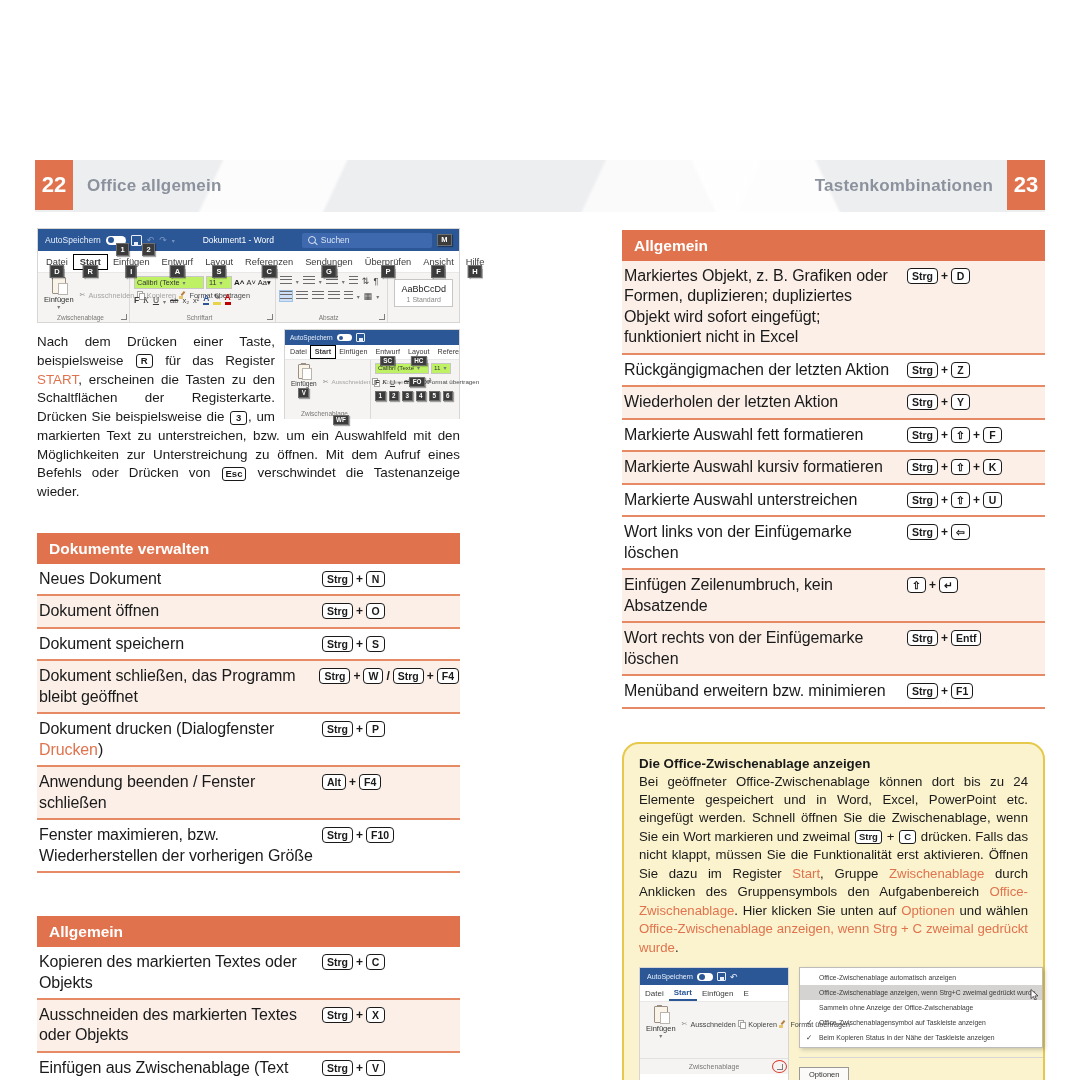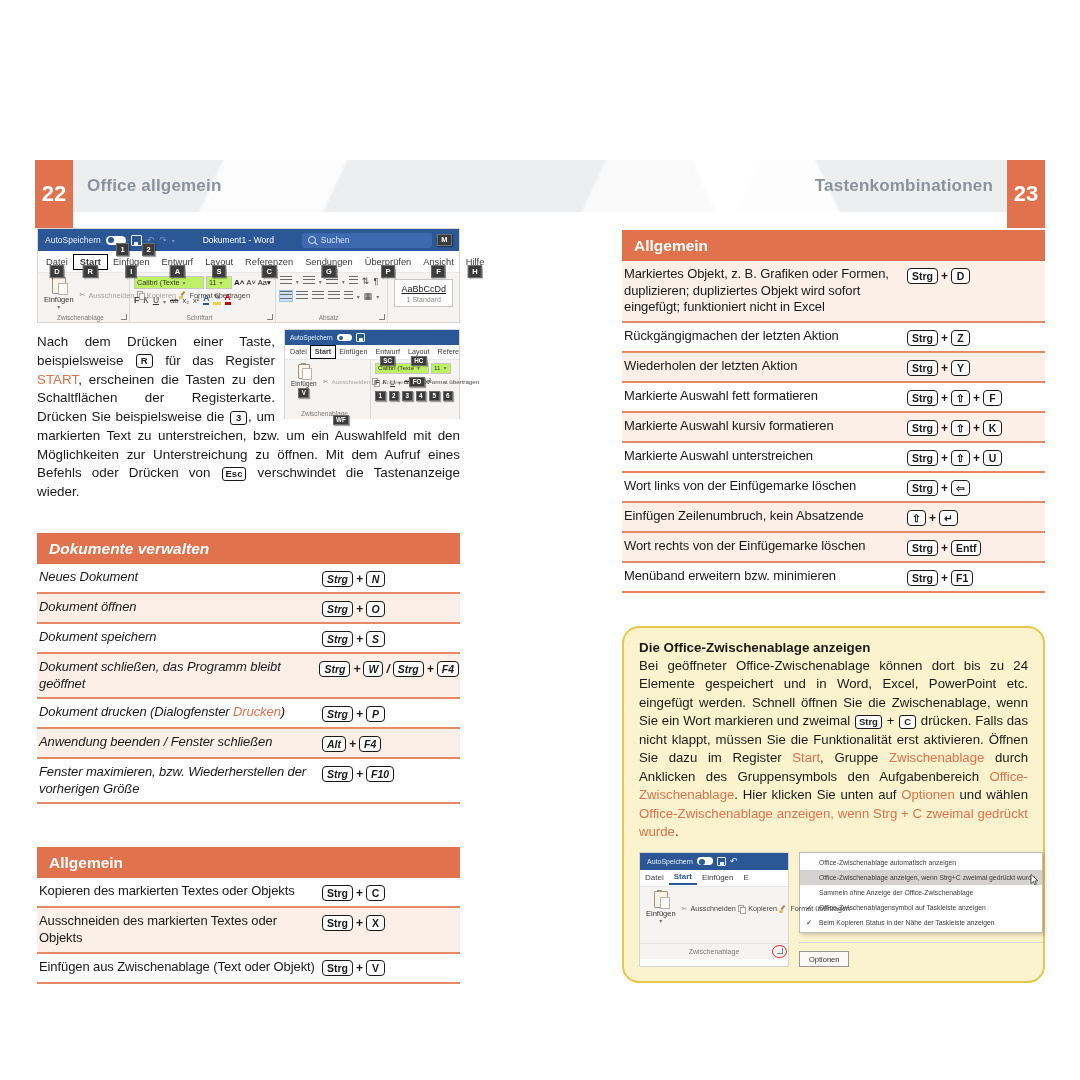--- a/index.html
+++ b/index.html
@@ -5,35 +5,35 @@
   html,body{margin:0;padding:0;}
   body{width:1080px;height:1080px;background:#ffffff;font-family:"Liberation Sans",sans-serif;color:#1a1a1a;}
   .spread{position:relative;width:1080px;height:1080px;overflow:hidden;background:#fff;}
 
   
   .header-band{position:absolute;left:35px;top:160px;width:1010px;height:52px;background:
      linear-gradient(115deg, rgba(255,255,255,0) 18%, rgba(255,255,255,.85) 18.4%, rgba(255,255,255,.85) 30%, rgba(255,255,255,0) 30.4%),
      linear-gradient(245deg, rgba(255,255,255,0) 22%, rgba(255,255,255,.9) 22.4%, rgba(255,255,255,.9) 34%, rgba(255,255,255,0) 34.4%),
      linear-gradient(115deg, rgba(255,255,255,0) 55%, rgba(255,255,255,.7) 55.4%, rgba(255,255,255,.7) 70%, rgba(255,255,255,0) 70.4%),
      #EDEEF0;}
-  .pgnum{position:absolute;top:0;width:38px;height:68px;background:#E0734D;color:#fff;font-weight:bold;font-size:22px;display:flex;align-items:center;justify-content:center;}
+  .pgnum{position:absolute;top:0;width:38px;height:50px;background:#E0734D;color:#fff;font-weight:bold;font-size:22px;display:flex;align-items:center;justify-content:center;}
   .pgnum.left{left:0;}.pgnum.right{right:0;}
   .htitle{position:absolute;top:0;height:52px;display:flex;align-items:center;font-weight:bold;font-size:17px;color:#8C929D;letter-spacing:.2px;}
   .htitle.left{left:52px;}.htitle.right{right:52px;}
 
   .col{position:absolute;top:228px;width:423px;}
   .colL{left:37px;}.colR{left:622px;}
 
   
   .kbt-head{background:#E0734D;color:#fff;font-weight:bold;font-size:15.5px;padding:7px 12px 6px;}
   .kbt-row{display:flex;align-items:flex-start;border-bottom:2px solid #E58A64;padding:5px 0 5px 2px;}
   .kbt-row.shade{background:#FBEFE8;}
-  .kbt-label{width:276px;padding-right:6px;font-size:13px;line-height:1.28;letter-spacing:-.1px;}
+  .kbt-label{width:276px;padding-right:6px;font-size:16px;line-height:1.28;letter-spacing:-.1px;}
   .kbt-keys{flex:1;white-space:nowrap;padding-top:0;}
-  .t1{margin-top:31px;font-style:italic;}
+  .t1{margin-top:31px;}
   .t2{margin-top:43px;}
   .t3{margin-top:2px;}
 
   .kc{display:inline-block;border:1.5px solid #1a1a1a;border-radius:4px;background:#fff;padding:0 4px;min-width:9px;text-align:center;
       font-size:10.5px;font-weight:bold;line-height:14px;vertical-align:middle;margin:0 1px;}
   .sep{display:inline-block;margin:0 2px;font-weight:bold;font-size:12px;vertical-align:middle;}
   .hl{color:#E0734D;}
 
   
   .intro{margin-top:10px;font-size:13.4px;line-height:1.4;text-align:justify;}
@@ -94,21 +94,21 @@
   .fA1{color:#2F5496;font-weight:bold;border-bottom:2.5px solid #2F5496;line-height:1;}
   .fApen{border-bottom:3px solid #E7D44C;line-height:1;}
   .fA2{color:#C00000;font-weight:bold;border-bottom:3px solid #C00000;line-height:1;}
   .licon{width:12px;height:10px;display:inline-block;background:repeating-linear-gradient(to bottom,#6b6b6b 0 1px,transparent 1px 3.4px);background-size:12px 10px;}
   .licon.short{width:9px;}
   .licon.sel{background-color:#CDE0F5;outline:1px solid #9DC3E6;}
   .prow{display:flex;gap:4px;align-items:center;}
   .prow + .prow{margin-top:5px;}
   .pglyph{font-size:9px;color:#444;line-height:1;}
   .stylebox{border:1px solid #C8C6C4;background:#fff;padding:4px 6px 3px;text-align:center;margin:3px 2px;}
-  .stylebox .samp{font-size:9px;color:#222;text-decoration:underline;}
+  .stylebox .samp{font-size:9px;color:#222;}
   .stylebox .nm{font-size:7px;color:#8a8886;margin-top:2px;}
 
   
   .small .rb-title{height:15px;font-size:6.5px;gap:4px;padding:0 5px;}
   .small .toggle{width:15px;height:7px;}
   .small .toggle::after{width:4px;height:4px;top:1.5px;}
   .small .floppy{width:7px;height:7px;}
   .small .rb-tabs{height:14px;padding:0 1px;}
   .small .rb-tab{font-size:7.2px;padding:1px 4px;}
   .small .rb-tab .kt{bottom:-8px;}

